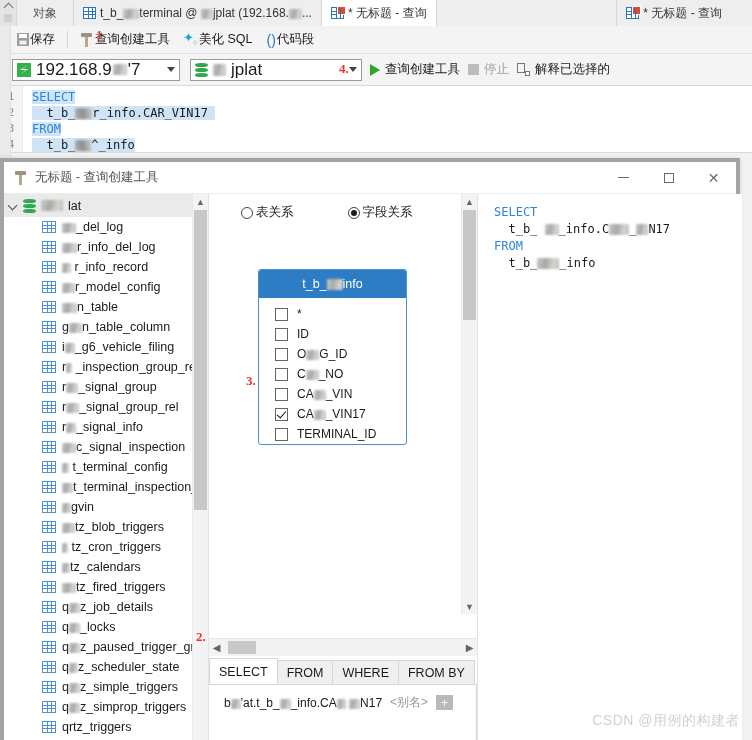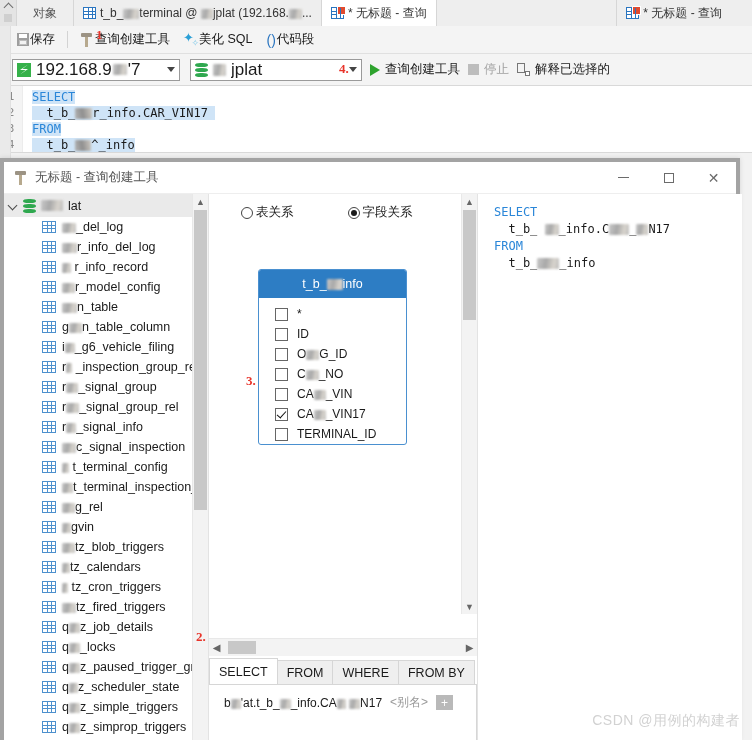--- a/index.html
+++ b/index.html
@@ -865,37 +865,33 @@
           <div class="tree-row">
               <span class="tbl-ico"></span>
               <span><span class="bl" style="width:7px;height:10px"></span> t_terminal_config</span>
             </div>
           <div class="tree-row">
               <span class="tbl-ico"></span>
               <span><span class="bl" style="width:11px;height:10px"></span>t_terminal_inspection_r</span>
             </div>
           <div class="tree-row">
               <span class="tbl-ico"></span>
-              <span><span class="bl" style="width:13px;height:10px"></span>g_rel</span>
-            </div>
-          <div class="tree-row">
-              <span class="tbl-ico"></span>
               <span><span class="bl" style="width:9px;height:10px"></span>gvin</span>
             </div>
           <div class="tree-row">
               <span class="tbl-ico"></span>
               <span><span class="bl" style="width:13px;height:10px"></span>tz_blob_triggers</span>
             </div>
           <div class="tree-row">
               <span class="tbl-ico"></span>
+              <span><span class="bl" style="width:6px;height:10px"></span> tz_cron_triggers</span>
+            </div>
+          <div class="tree-row">
+              <span class="tbl-ico"></span>
               <span><span class="bl" style="width:8px;height:10px"></span>tz_calendars</span>
-            </div>
-          <div class="tree-row">
-              <span class="tbl-ico"></span>
-              <span><span class="bl" style="width:6px;height:10px"></span> tz_cron_triggers</span>
             </div>
           <div class="tree-row">
               <span class="tbl-ico"></span>
               <span><span class="bl" style="width:14px;height:10px"></span>tz_fired_triggers</span>
             </div>
           <div class="tree-row">
               <span class="tbl-ico"></span>
               <span>q<span class="bl" style="width:11px;height:10px"></span>z_job_details</span>
             </div>
           <div class="tree-row">

